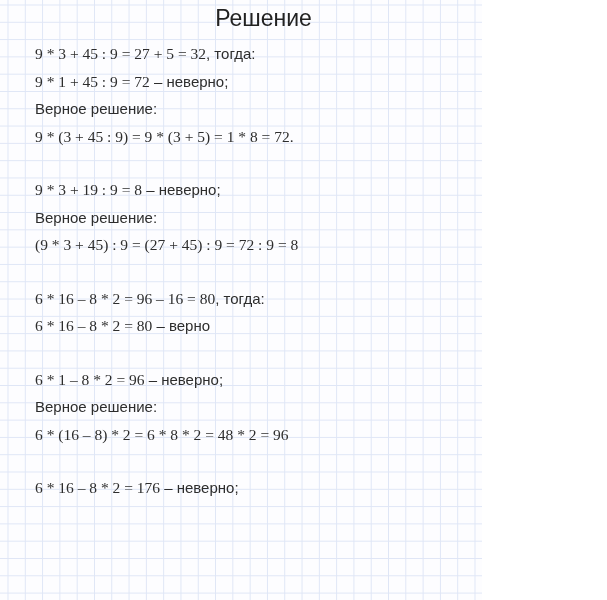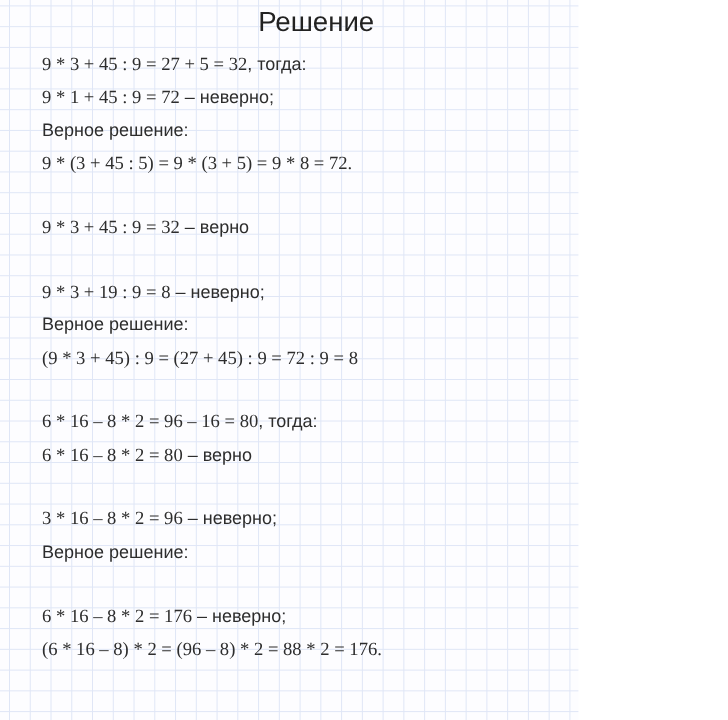--- a/index.html
+++ b/index.html
@@ -60,36 +60,33 @@
 </head>
 <body>
 
 <div class="page">
   <div class="title">Решение</div>
   <div class="content">
       <div class="group">
         <div class="line"><span class="math">9 * 3 + 45 : 9 = 27 + 5 = 32</span><span class="label">, тогда:</span></div>
         <div class="line"><span class="math">9 * 1 + 45 : 9 = 72</span><span class="label"> – неверно;</span></div>
         <div class="line"><span class="label">Верное решение:</span></div>
-        <div class="line"><span class="math">9 * (3 + 45 : 5) = 9 * (3 + 5) = 9 * 8 = 72.</span></div>
-      </div>
-      <div class="group">
-        <div class="line"><span class="math">9 * 3 + 45 : 9 = 32</span><span class="label"> – верно</span></div>
+        <div class="line"><span class="math">9 * (3 + 45 : 9) = 9 * (3 + 5) = 1 * 8 = 72.</span></div>
       </div>
       <div class="group">
         <div class="line"><span class="math">9 * 3 + 19 : 9 = 8</span><span class="label"> – неверно;</span></div>
         <div class="line"><span class="label">Верное решение:</span></div>
         <div class="line"><span class="math">(9 * 3 + 45) : 9 = (27 + 45) : 9 = 72 : 9 = 8</span></div>
       </div>
       <div class="group">
         <div class="line"><span class="math">6 * 16 – 8 * 2 = 96 – 16 = 80</span><span class="label">, тогда:</span></div>
         <div class="line"><span class="math">6 * 16 – 8 * 2 = 80</span><span class="label"> – верно</span></div>
       </div>
       <div class="group">
-        <div class="line"><span class="math">3 * 16 – 8 * 2 = 96</span><span class="label"> – неверно;</span></div>
+        <div class="line"><span class="math">6 * 1 – 8 * 2 = 96</span><span class="label"> – неверно;</span></div>
         <div class="line"><span class="label">Верное решение:</span></div>
+        <div class="line"><span class="math">6 * (16 – 8) * 2 = 6 * 8 * 2 = 48 * 2 = 96</span></div>
       </div>
       <div class="group">
         <div class="line"><span class="math">6 * 16 – 8 * 2 = 176</span><span class="label"> – неверно;</span></div>
-        <div class="line"><span class="math">(6 * 16 – 8) * 2 = (96 – 8) * 2 = 88 * 2 = 176.</span></div>
       </div>
     </div>
 </div>
 
 </body></html>

